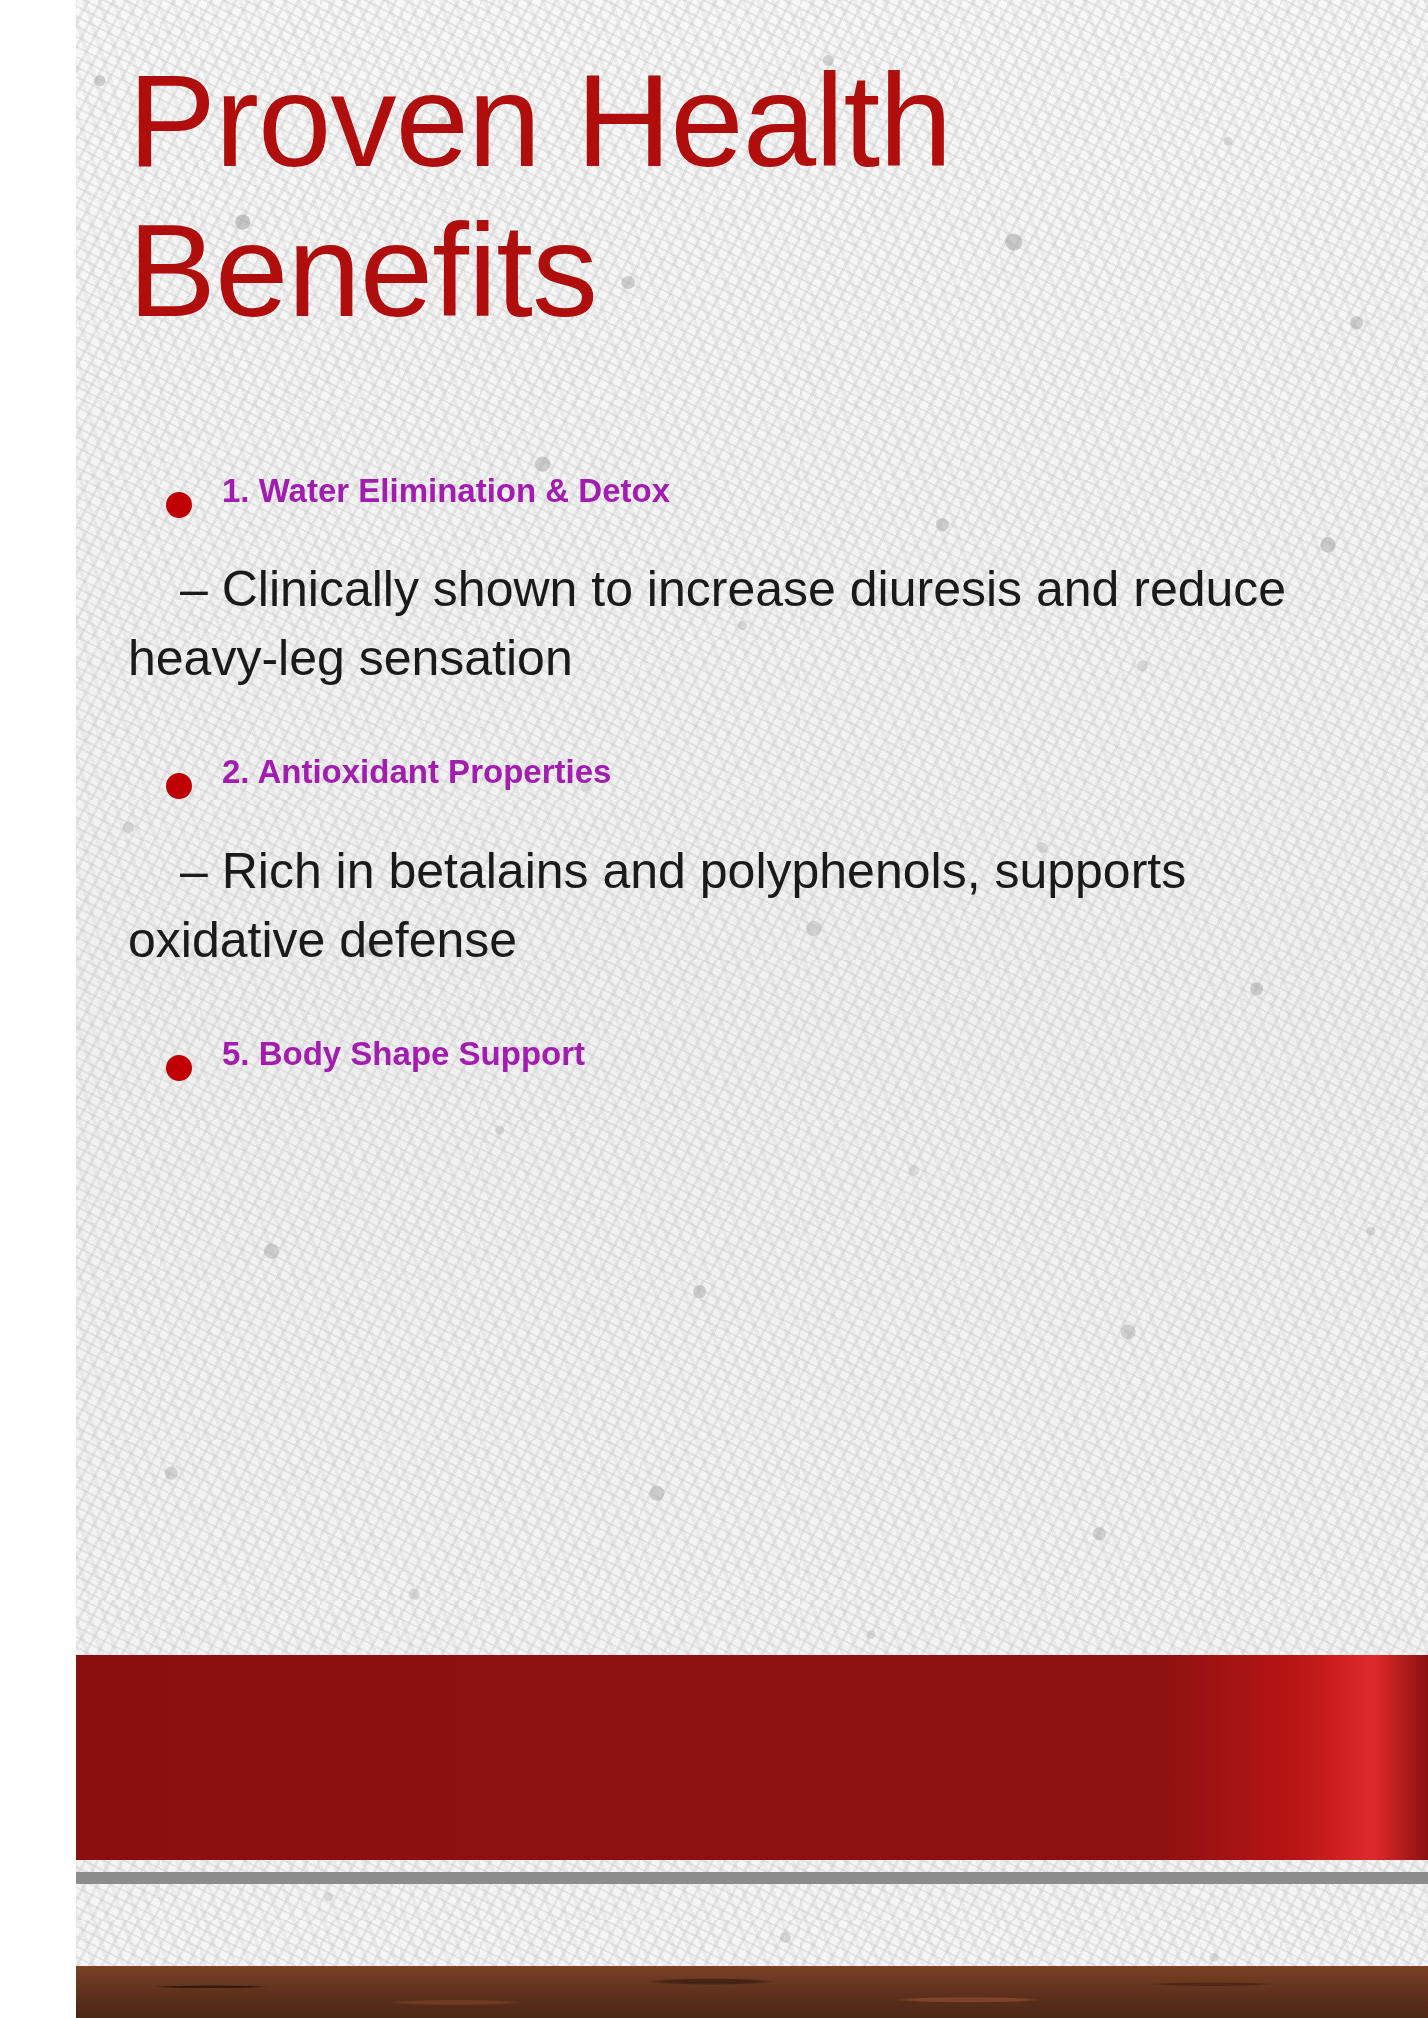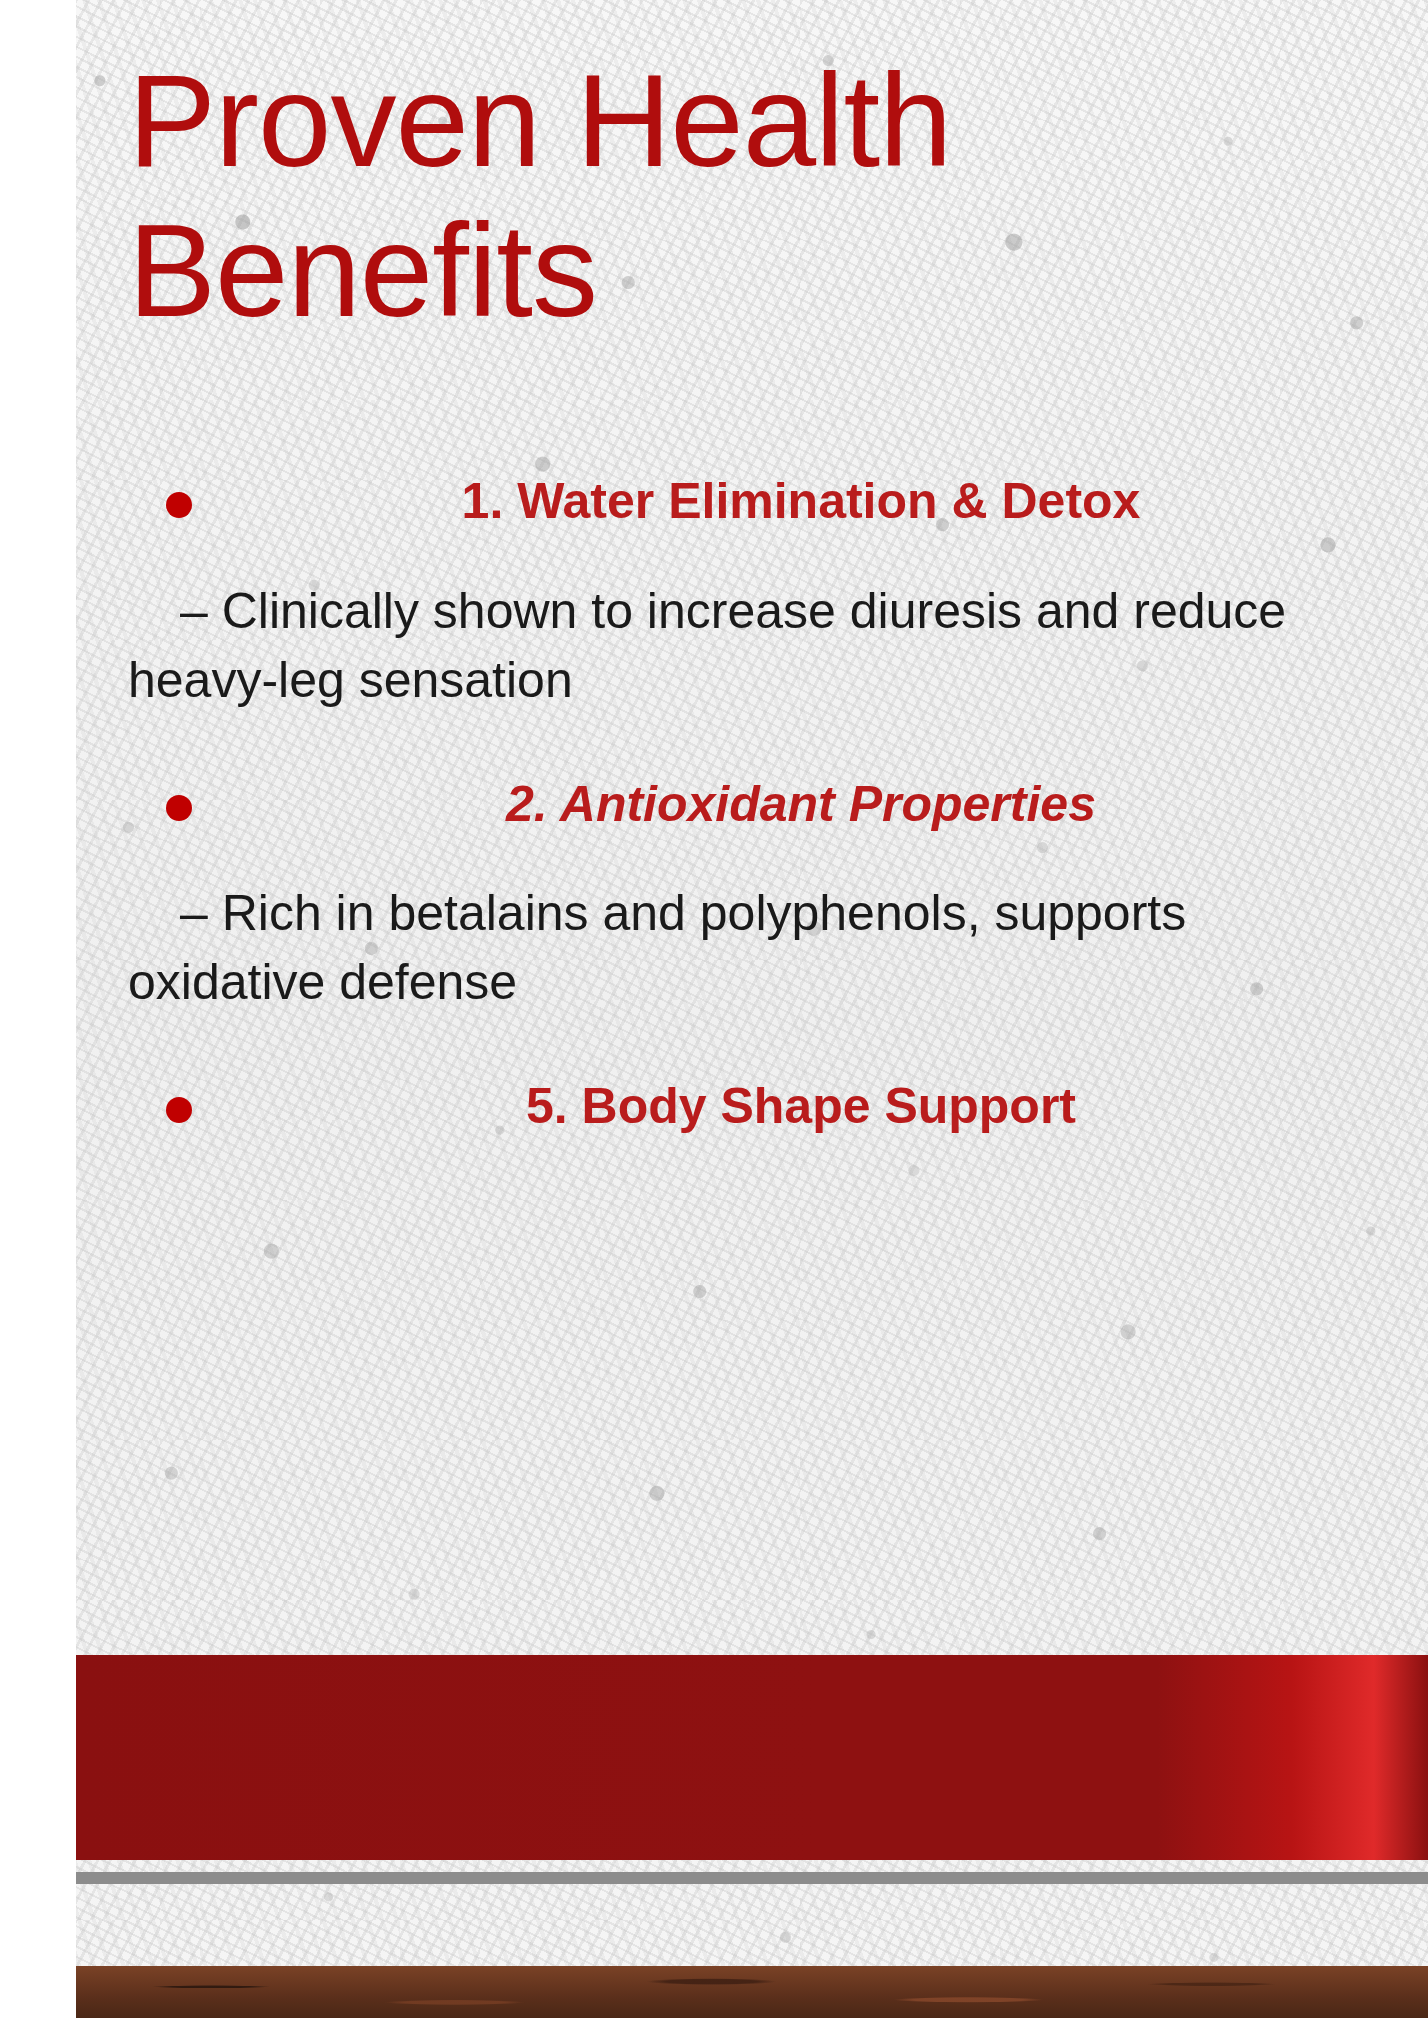--- a/index.html
+++ b/index.html
@@ -129,41 +129,40 @@
   .bullet-dot {
     position: absolute;
     left: 16px;
     top: 22px;
     width: 26px;
     height: 26px;
     border-radius: 50%;
     background: #c00000;
   }
   .bullet-head {
-    color: #b91c1c;
-    font-size: 50px;
+    color: #a21caf;
+    font-size: 33px;
     font-weight: bold;
     line-height: 1.25;
-    text-align: center;
   }
   .bullet-sub {
     color: #1a1a1a;
     font-size: 50px;
     line-height: 1.38;
     font-weight: 400;
     margin-top: 44px;
     margin-bottom: 58px;
     padding-left: 0;
     width: 1200px;
   }
   .bullet-sub.indent { text-indent: 52px; margin-left: -22px; }
   .bullet-sub.noindent { text-indent: 0; margin-left: -22px; }
 
   .b1 { margin-top: 0; }
-  .b2 { margin-top: 0; font-style: italic; }
+  .b2 { margin-top: 0; }
   .b3 { margin-top: 0; }
 
   .footer-bar {
     position: absolute;
     left: 76px;
     top: 1655px;
     width: 1352px;
     height: 205px;
     background: linear-gradient(90deg, #8a1010 0%, #8e1111 55%, #8e1111 80%, #b81414 90%, #e02a2a 96%, #8a1010 100%);
     z-index: 6;

